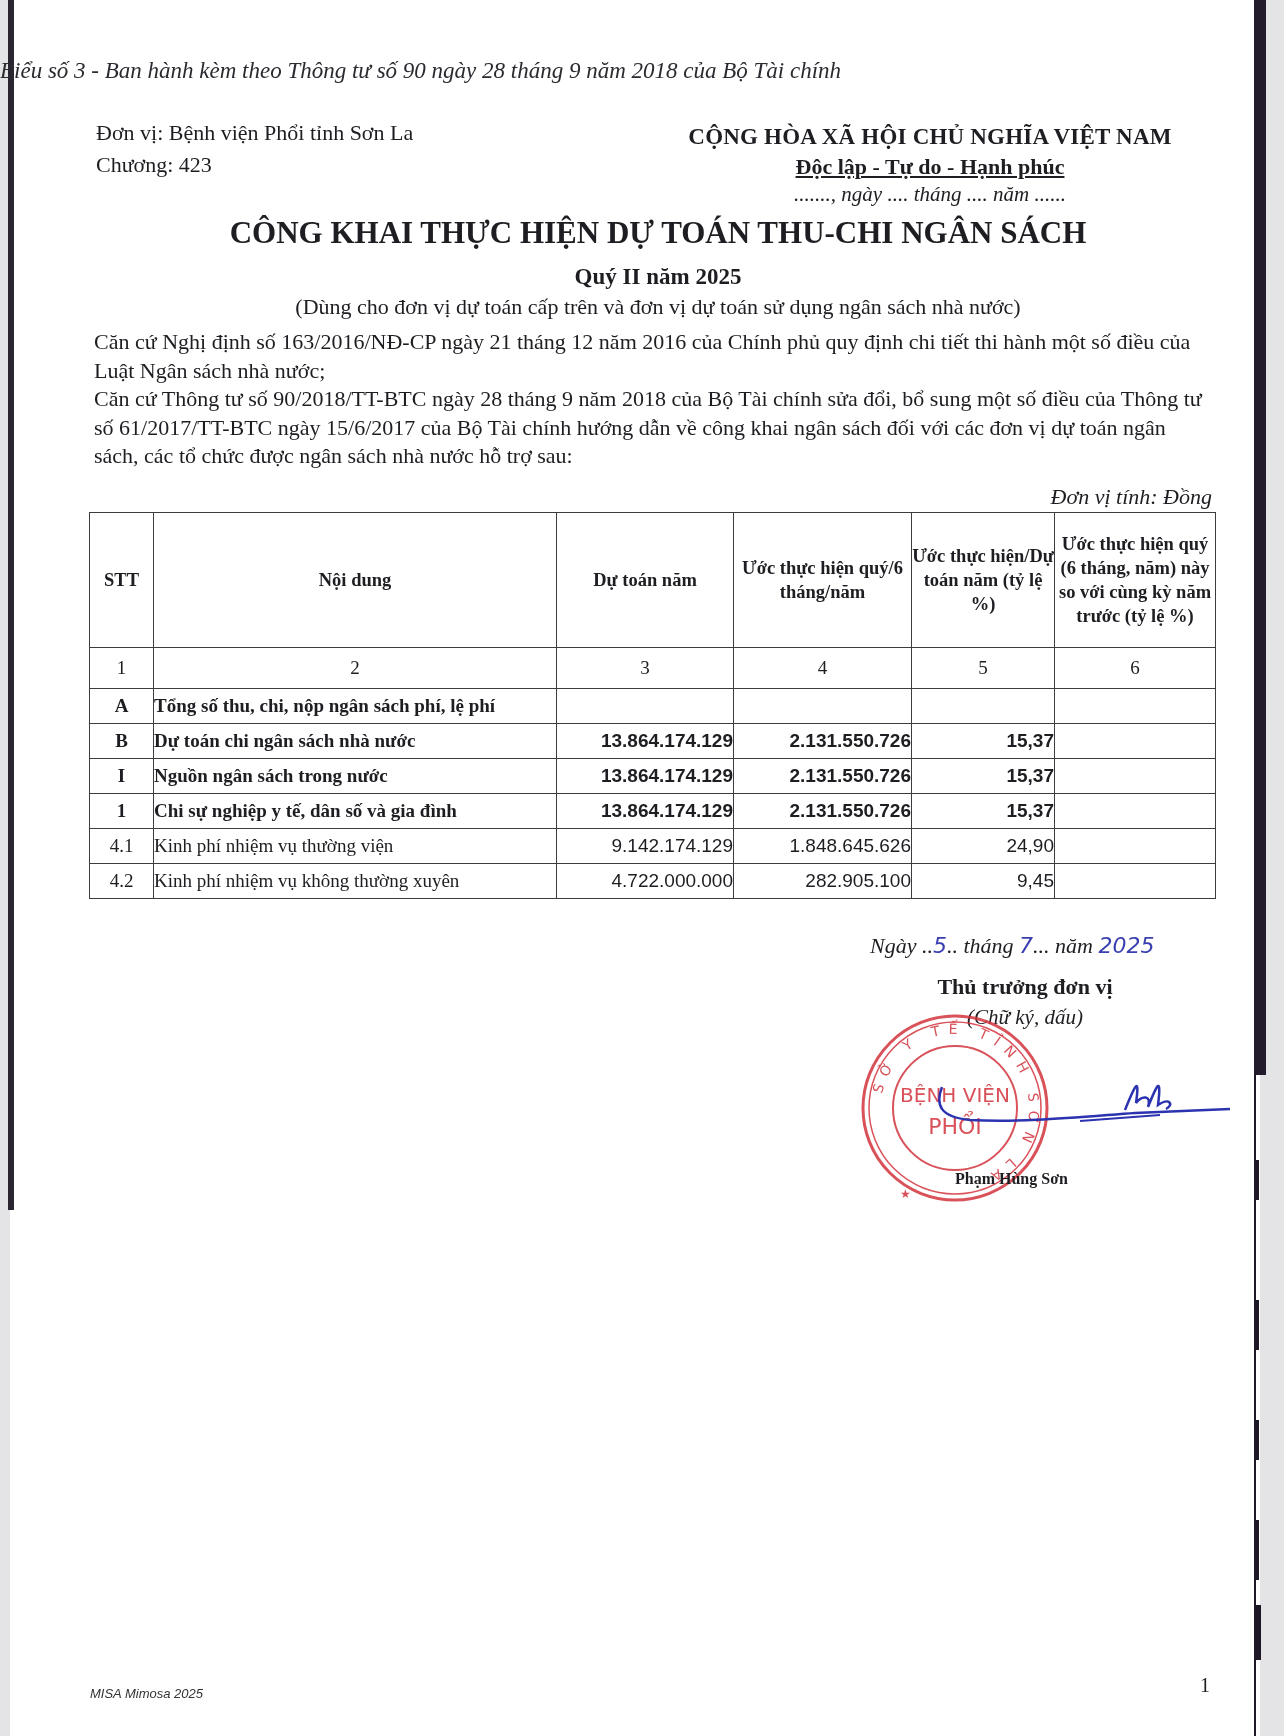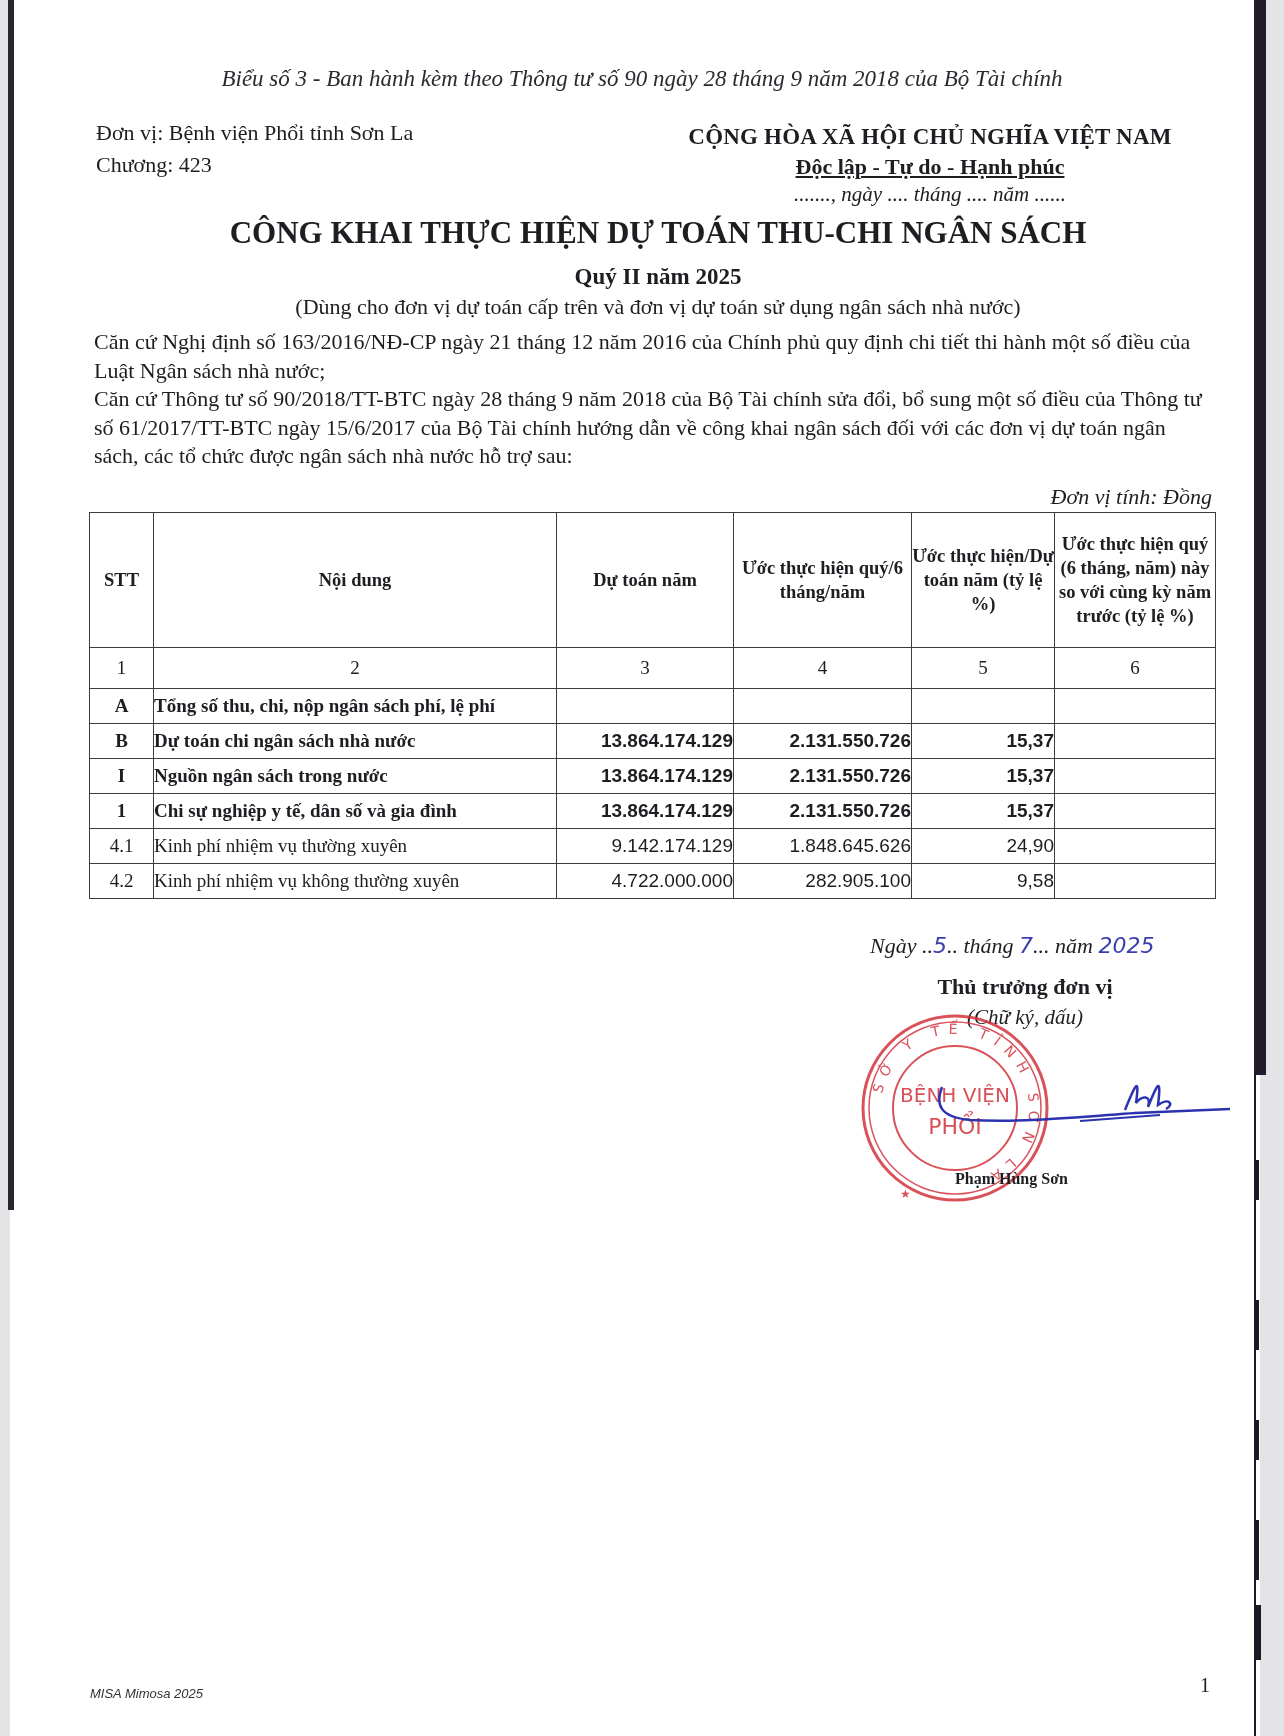--- a/index.html
+++ b/index.html
@@ -22,22 +22,22 @@
     background: #221b2c;
   }
   .right-line {
     position: absolute; left: 1254px; top: 1075px; width: 2px; height: 661px;
     background: #1d1726;
   }
   .right-tick { position: absolute; background: #1d1726; width: 5px; }
   .abs { position: absolute; }
 
   .subtitle-top {
-    left: 0; width: 1284px; top: 58px; text-align: center;
-    font-style: italic; font-size: 23px; color: #2a2a30; margin-top: 8px;
+    left: 0; width: 1284px; top: 58px; 
+    font-style: italic; font-size: 23px; color: #2a2a30;
   }
   .unit-line { left: 96px; font-size: 22px; text-align: right; }
   .national {
     left: 655px; width: 550px; text-align: center;
   }
   .nat-title { font-weight: bold; font-size: 23px; letter-spacing: 0.2px; }
   .nat-motto { font-weight: bold; font-size: 22px; text-decoration: underline; }
   .date-placeholder { font-style: italic; font-size: 21px; }
 
   .main-title {
@@ -187,32 +187,32 @@
   <tr class="datarow bold">
     <td class="stt">1</td>
     <td>Chi sự nghiệp y tế, dân số và gia đình</td>
     <td class="num">13.864.174.129</td>
     <td class="num">2.131.550.726</td>
     <td class="num">15,37</td>
     <td class="num"></td>
   </tr>
   <tr class="datarow">
     <td class="stt">4.1</td>
-    <td>Kinh phí nhiệm vụ thường xuyên</td>
+    <td>Kinh phí nhiệm vụ thường viện</td>
     <td class="num">9.142.174.129</td>
     <td class="num">1.848.645.626</td>
     <td class="num">24,90</td>
     <td class="num"></td>
   </tr>
   <tr class="datarow">
     <td class="stt">4.2</td>
     <td>Kinh phí nhiệm vụ không thường xuyên</td>
     <td class="num">4.722.000.000</td>
     <td class="num">282.905.100</td>
-    <td class="num">9,58</td>
+    <td class="num">9,45</td>
     <td class="num"></td>
   </tr>
 </tbody>
   </table>
 
 <div class="abs sign-date">
   <span>Ngày ..</span><span class="hand">5</span><span>.. tháng </span><span class="hand">7</span><span>... năm </span><span class="hand">2025</span>
 </div>
 <div class="abs sign-role">Thủ trưởng đơn vị</div>
 <div class="abs sign-note">(Chữ ký, dấu)</div>

